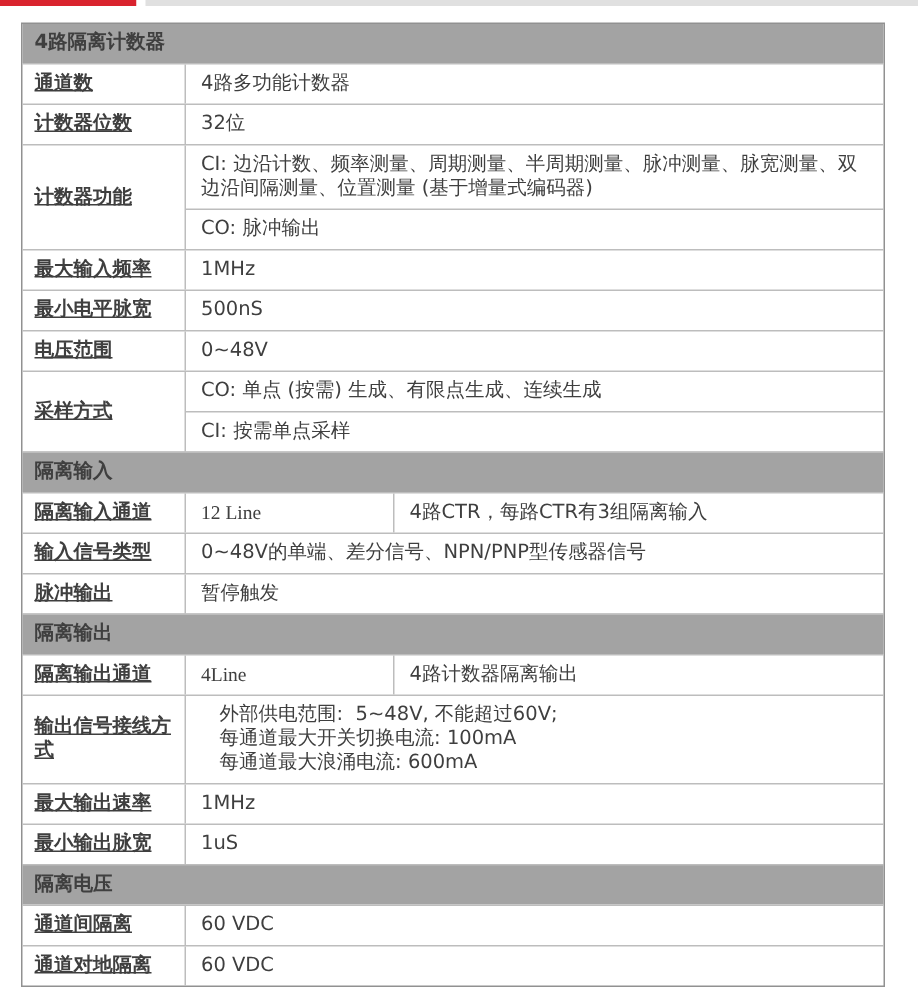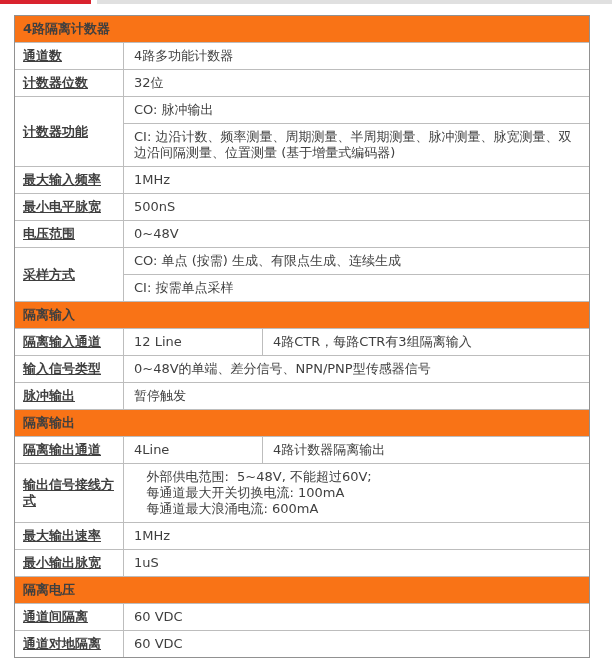--- a/index.html
+++ b/index.html
@@ -16,21 +16,21 @@
   .spec-table {
     width: 576px;
     margin: 11px 22px 0 14px;
     border: 1px solid #919191;
     background: #ffffff;
   }
   .row { display: flex; border-top: 1px solid #bdbdbd; }
   .row:first-child { border-top: none; }
 
   .section-row {
-    background: #f97316;
+    background: #a3a3a3;
     font-weight: bold;
     padding: 5px 8px;
     display: block;
   }
 
   .label-cell {
     flex: 0 0 109px;
     border-right: 1px solid #bdbdbd;
     padding: 5px 8px;
     font-weight: bold;
@@ -48,20 +48,21 @@
   .value-stack .sub { padding: 5px 10px; display: flex; align-items: center; }
   .value-stack .sub + .sub { border-top: 1px solid #bdbdbd; }
 
   .split { flex: 1; display: flex; }
   .split .first {
     flex: 0 0 139px;
     border-right: 1px solid #bdbdbd;
     padding: 5px 10px;
     display: flex;
     align-items: center;
+    font-family: Liberation Serif, serif;
   }
   .split .rest { flex: 1; padding: 5px 10px; display: flex; align-items: center; }
 
   .multiline { flex: 1; padding: 5px 10px; }
   .multiline .line { white-space: pre-wrap; }
 </style>
 </head>
 <body>
 
 <div class="topbar">
@@ -80,22 +81,22 @@
   </div>
 
   <div class="row">
     <div class="label-cell">计数器位数</div>
     <div class="value-cell">32位</div>
   </div>
 
   <div class="row">
     <div class="label-cell">计数器功能</div>
     <div class="value-stack">
+      <div class="sub">CI: 边沿计数、频率测量、周期测量、半周期测量、脉冲测量、脉宽测量、双边沿间隔测量、位置测量 (基于增量式编码器)</div>
       <div class="sub">CO: 脉冲输出</div>
-      <div class="sub">CI: 边沿计数、频率测量、周期测量、半周期测量、脉冲测量、脉宽测量、双边沿间隔测量、位置测量 (基于增量式编码器)</div>
     </div>
   </div>
 
   <div class="row">
     <div class="label-cell">最大输入频率</div>
     <div class="value-cell">1MHz</div>
   </div>
 
   <div class="row">
     <div class="label-cell">最小电平脉宽</div>

